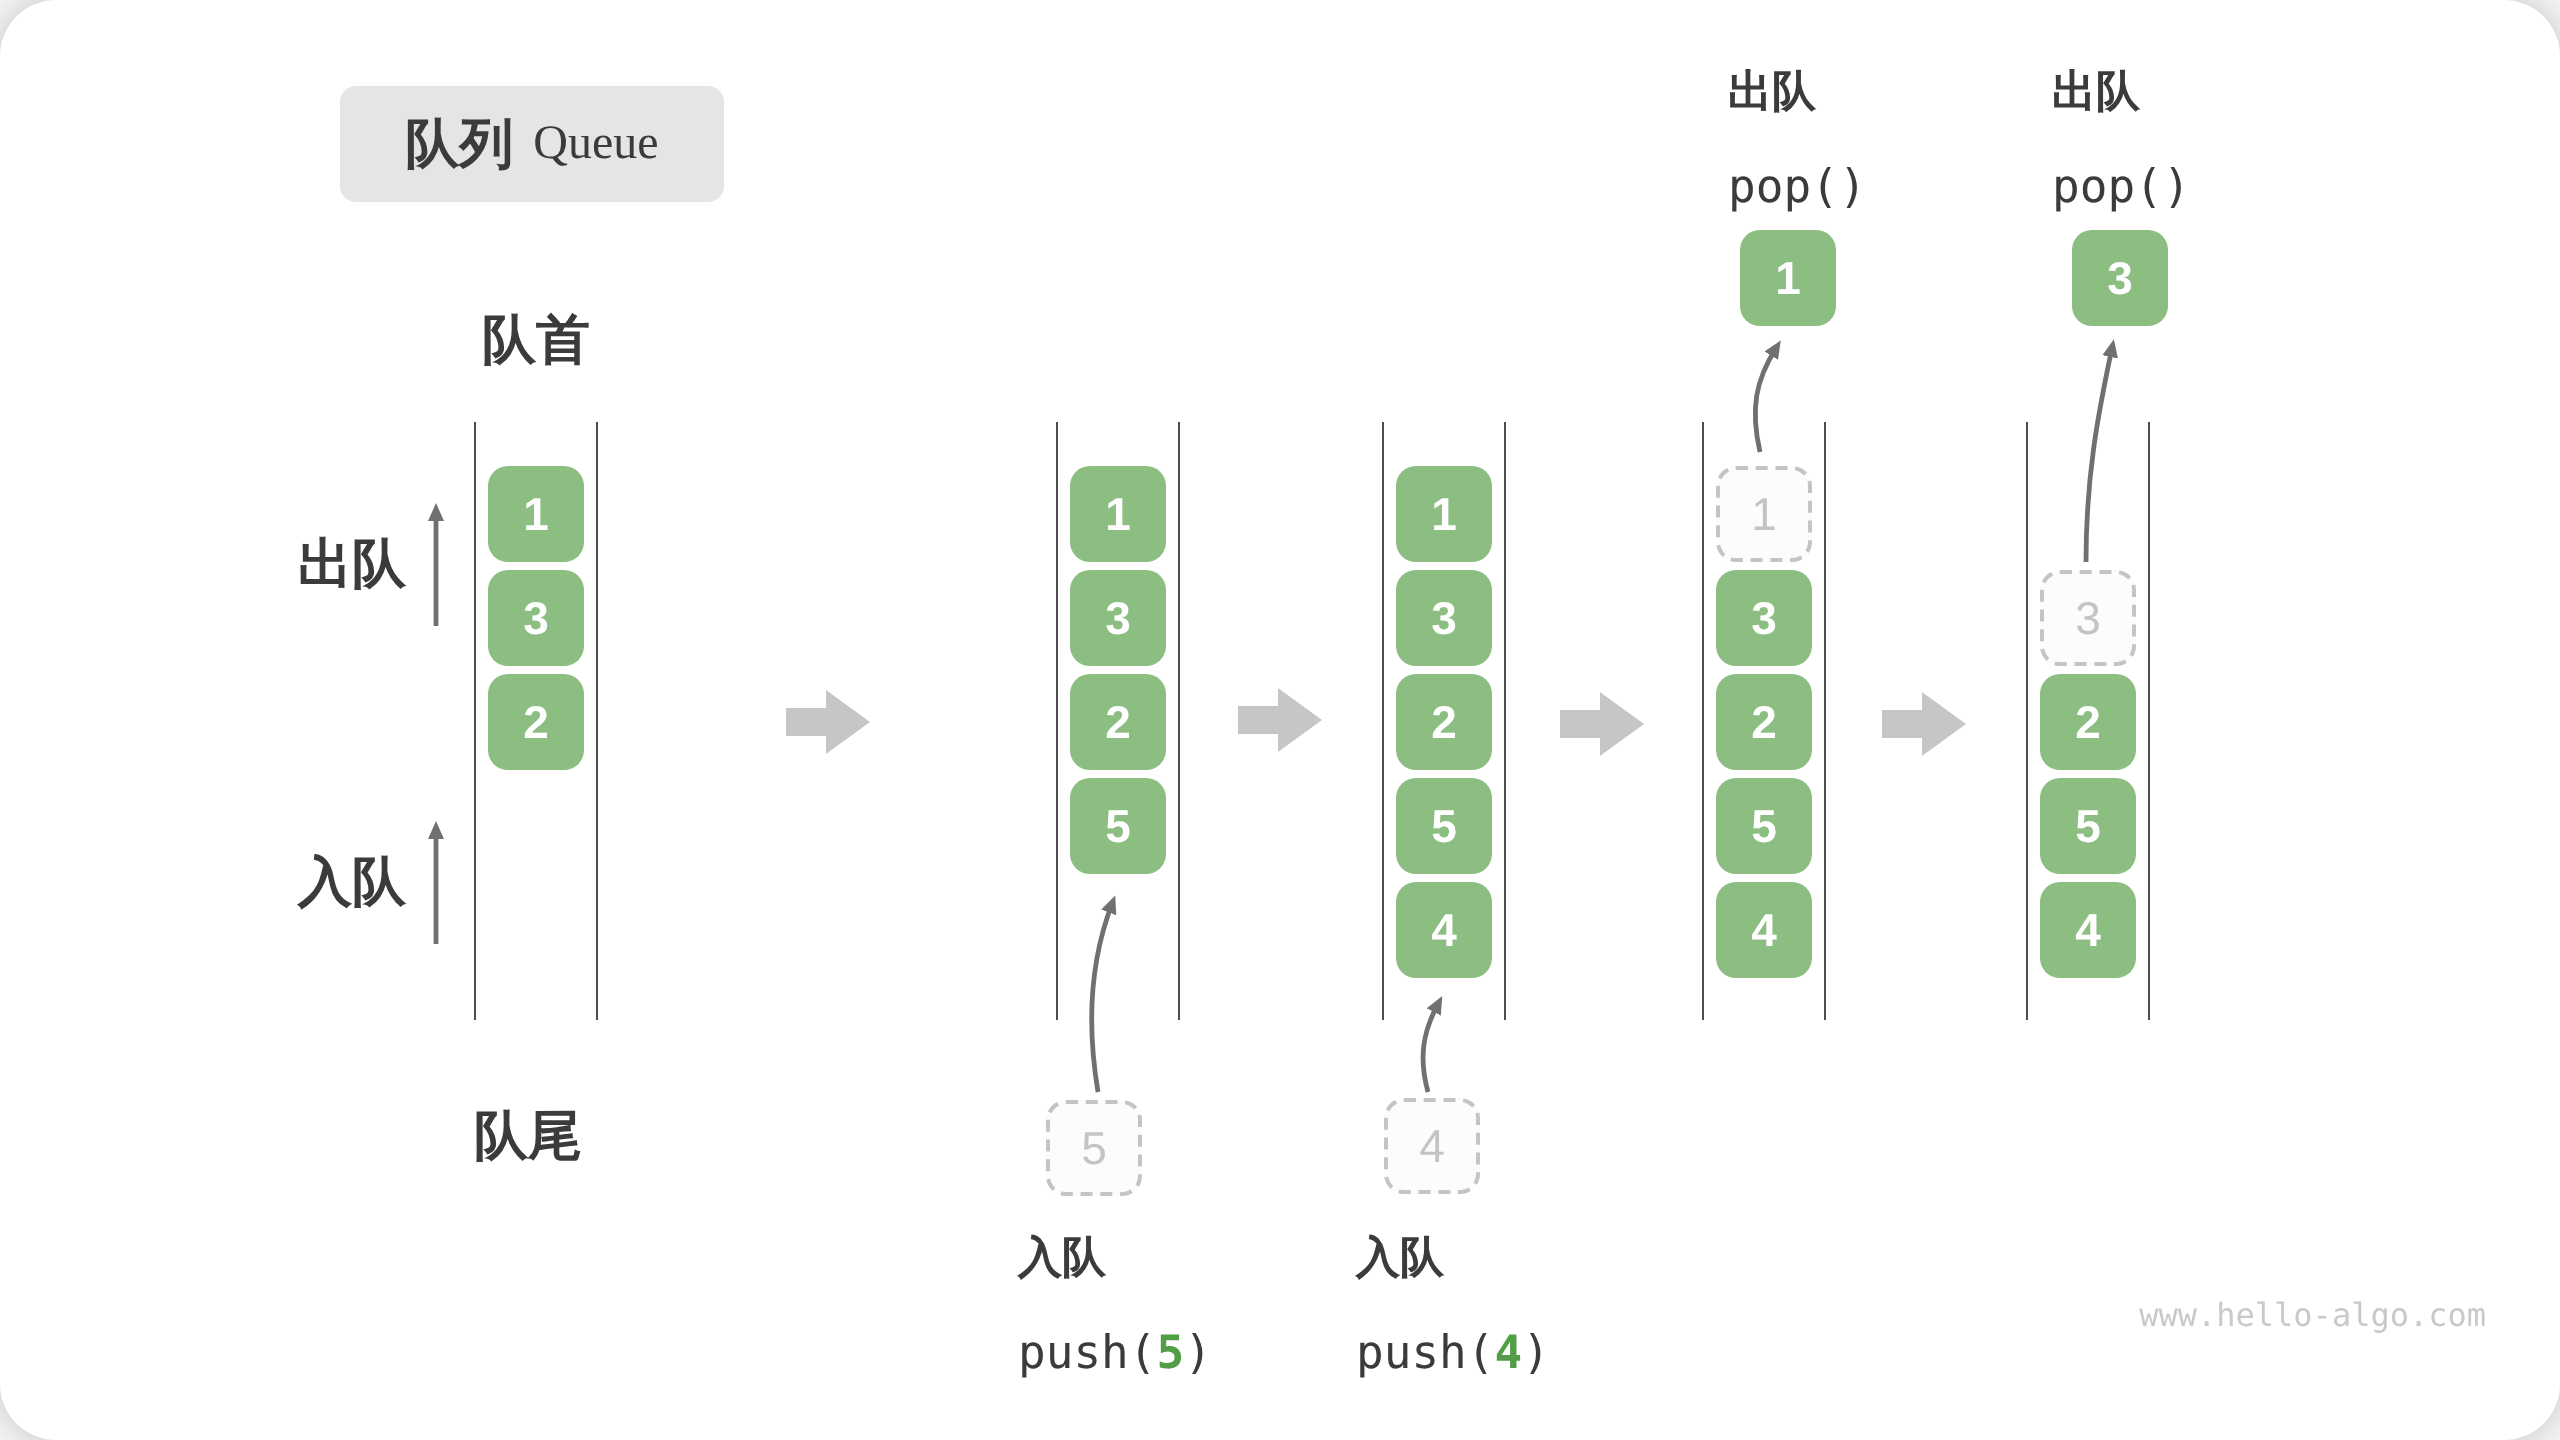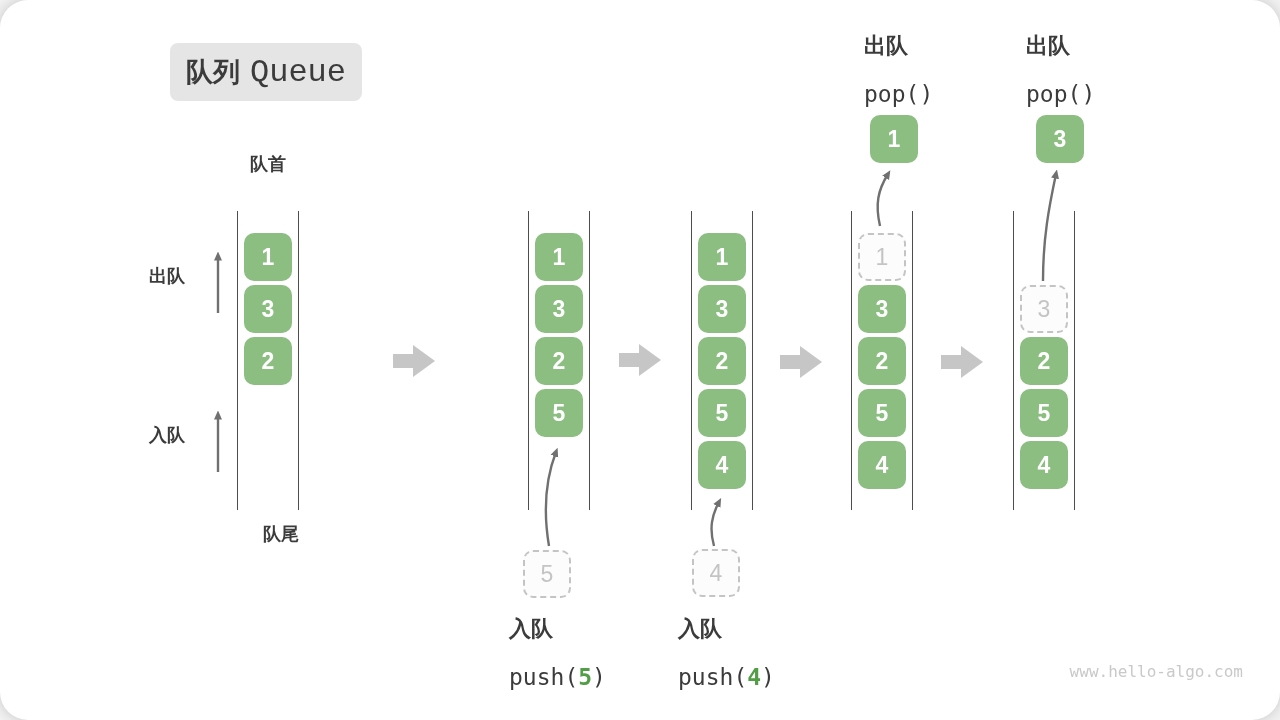--- a/index.html
+++ b/index.html
@@ -14,25 +14,25 @@
     --ghost:#C4C4C4; --line:#4D4D4D; --arrow-thin:#707070;
     --arrow-block:#C6C6C6; --badge-bg:#E5E5E5; --watermark:#C9C9C9;
   }
   
   #title-box{
     position:absolute;left:170px;top:43px;width:192px;height:58px;
     background:var(--badge-bg);border-radius:8px;
     display:flex;align-items:center;justify-content:center;gap:10px;
   }
   #title-zh{font-size:27px;font-weight:700;color:var(--dark);}
-  #title-en{font-family:Liberation Mono, monospace;font-size:32px;color:var(--dark);}
+  #title-en{font-family:Liberation Serif, serif;font-size:24px;color:var(--dark);}
   
-  .zh{position:absolute;font-size:18px;font-weight:700;color:var(--dark);}
+  .zh{position:absolute;font-size:27px;font-weight:700;color:var(--dark);}
   #front-label{left:237px;top:152px;width:62px;text-align:center;}
-  #rear-label{left:237px;top:522px;width:62px;text-align:right;}
+  #rear-label{left:237px;top:550px;width:62px;text-align:left;}
   #dequeue-label{left:149px;top:264px;}
   #enqueue-label{left:149px;top:423px;}
   
   .qcol{
     position:absolute;top:211px;height:299px;width:62px;box-sizing:border-box;
     border-left:1.5px solid var(--line);border-right:1.5px solid var(--line);
   }
   
   .box{
     position:absolute;width:48px;height:48px;box-sizing:border-box;
@@ -52,21 +52,21 @@
     margin-top:20px;white-space:nowrap;
   }
   .op-code .arg{color:var(--green-digit);font-weight:700;}
   
   #arrows{position:absolute;left:0;top:0;pointer-events:none;}
   #arrows .thin{stroke:var(--arrow-thin);stroke-width:2.4;fill:none;}
   #arrows .block{fill:var(--arrow-block);}
   .ah{fill:var(--arrow-thin);}
   
   #watermark{
-    position:absolute;right:37px;top:662px;
+    position:absolute;right:37px;top:648px;
     font-family:"DejaVu Sans Mono",monospace;font-size:16px;color:var(--watermark);
   }
 </style>
 </head>
 <body>
 
 <div id="card">
 
   <div id="title-box">
     <span id="title-zh">队列</span>

